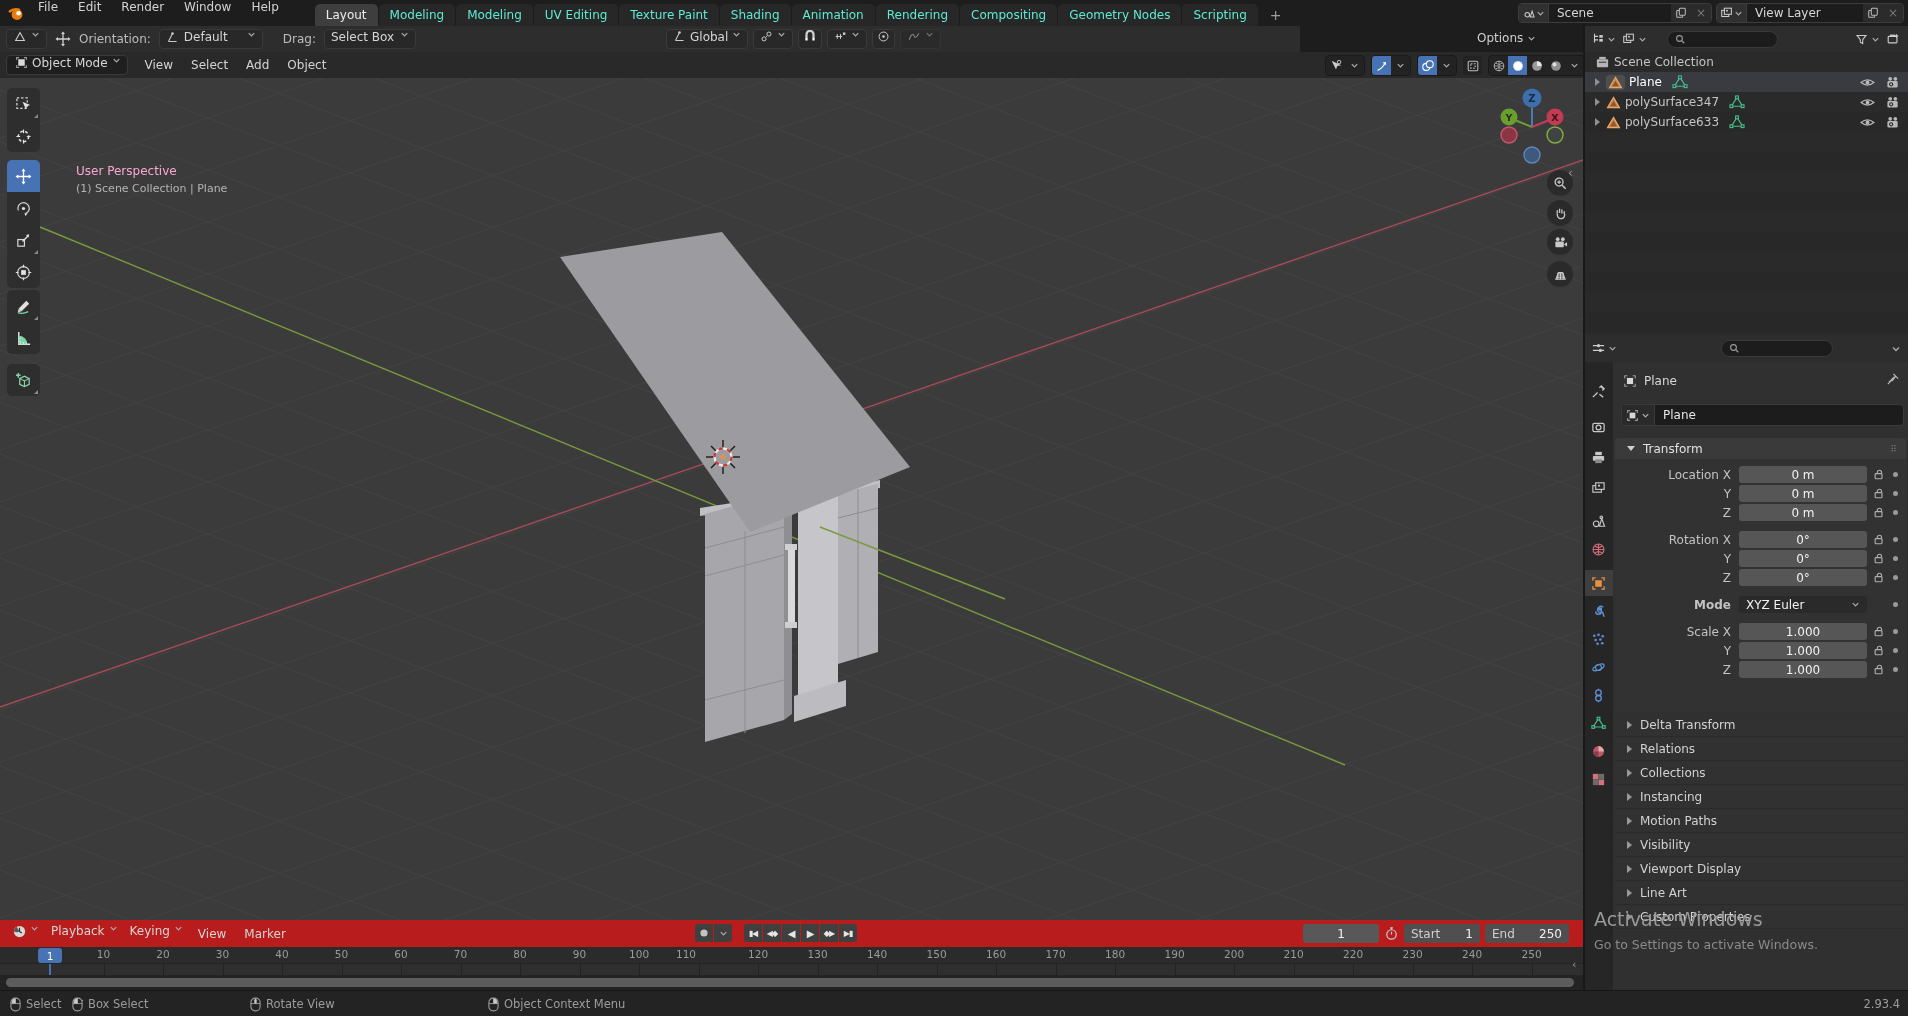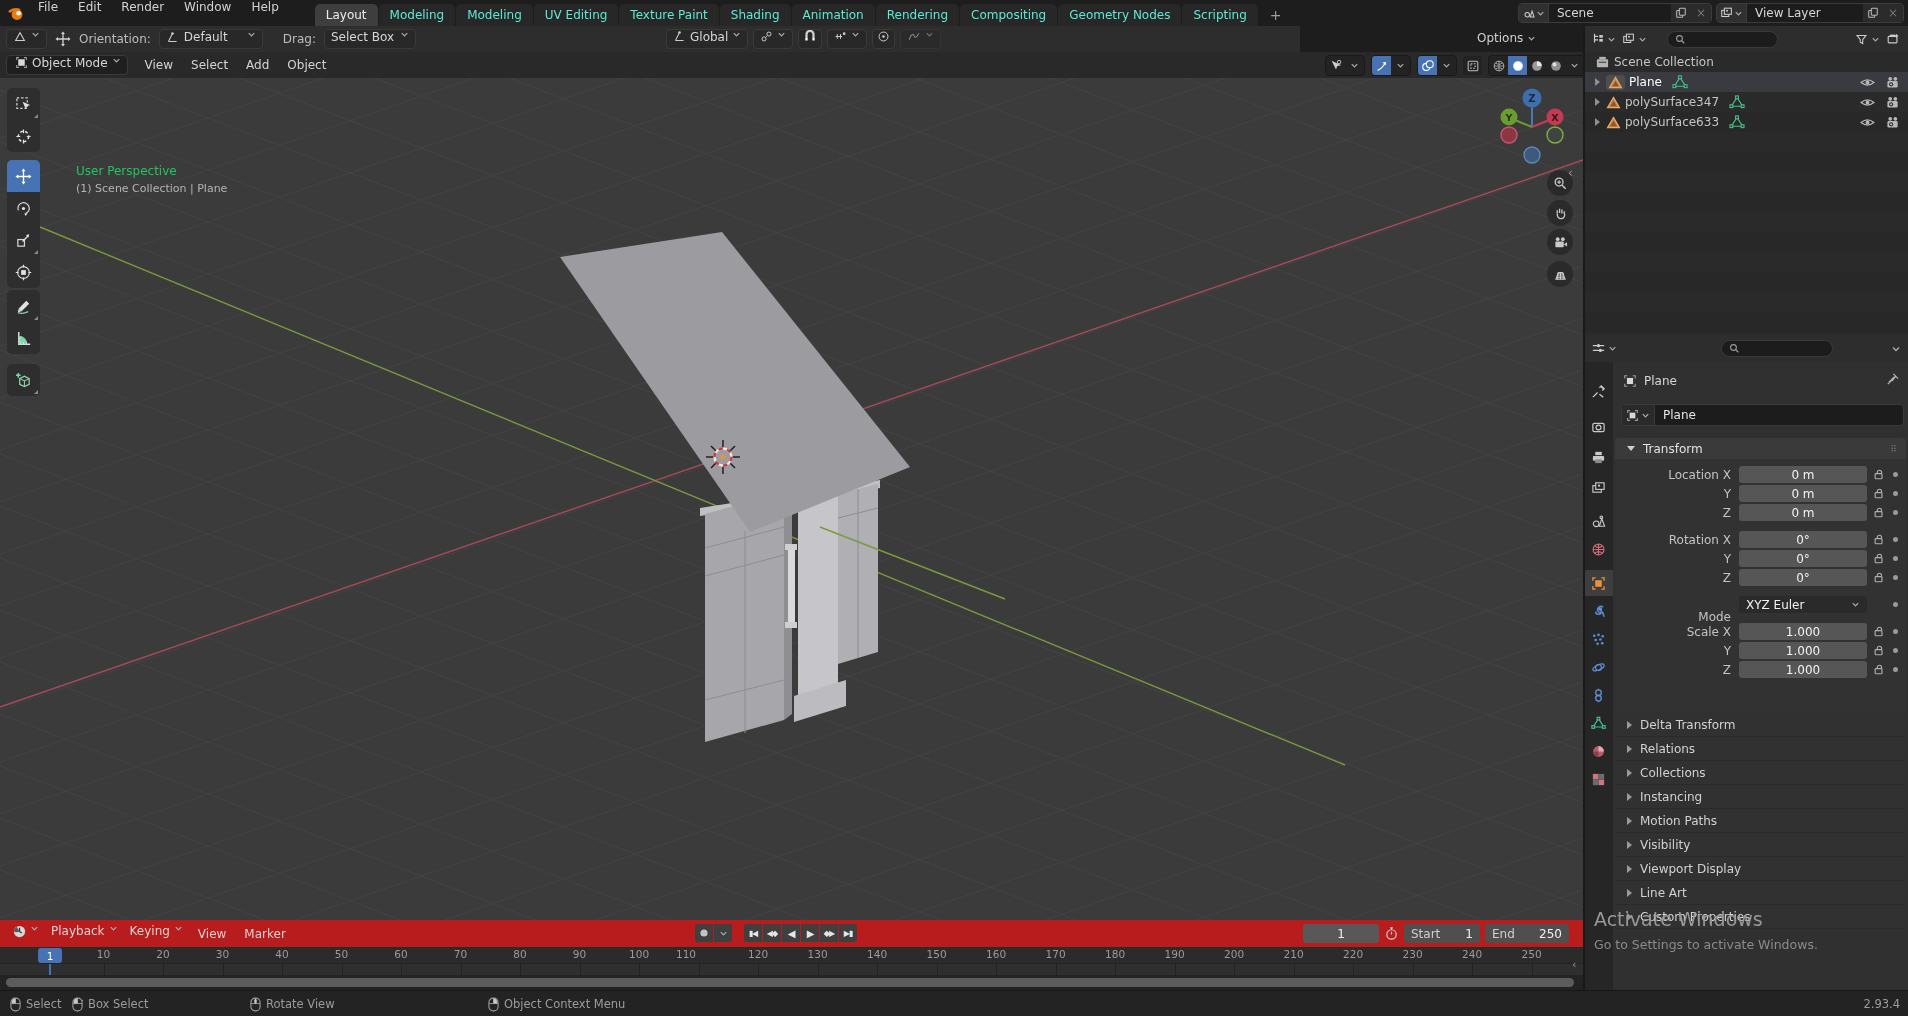--- a/index.html
+++ b/index.html
@@ -33,21 +33,21 @@
   
   #vpheader{left:0;top:52px;width:1583px;height:26px;background:var(--vphbg);display:flex;align-items:center;}
   .hmenu{padding:0 9px;color:#d4d4d4;}
   .togglebtn{width:19px;height:19px;border-radius:3px;display:flex;align-items:center;justify-content:center;background:#232323;}
   .togglebtn.on{background:var(--accent);}
   .tgroup{display:flex;background:#232323;border-radius:4px;overflow:hidden;border:1px solid #191919;}
   .tgroup .togglebtn{border-radius:0;}
   
   #viewport{left:0;top:78px;width:1583px;height:842px;background:var(--vpbg);overflow:hidden;}
   #vpoverlay{left:76px;top:85px;line-height:17px;}
-  #vpoverlay .l1{color:#22c55e;font-size:12px;}
+  #vpoverlay .l1{color:#f9a8d4;font-size:12px;}
   #vpoverlay .l2{color:#b4b4b4;font-size:11px;}
   
   .tbtn{width:33px;height:32px;background:#2e2e2e;display:flex;align-items:center;justify-content:center;position:absolute;left:7px;border-radius:0;}
   .tbtn.active{background:var(--accent);}
   .tbtn .sub{position:absolute;right:2px;bottom:2px;width:0;height:0;border-left:4px solid transparent;border-bottom:4px solid #8a8a8a;}
   .rnd-t{border-radius:5px 5px 0 0;} .rnd-b{border-radius:0 0 5px 5px;} .rnd{border-radius:5px;}
   
   .navbtn{position:absolute;width:26px;height:26px;border-radius:50%;background:rgba(40,40,40,.85);display:flex;align-items:center;justify-content:center;}
   
   #outliner{left:1583px;top:26px;width:325px;height:309px;background:var(--outbg);}
@@ -986,21 +986,21 @@
           <span style="position: absolute; left: 280px; top: 194px; width: 5px; height: 5px; border-radius: 50%; background: rgb(154, 154, 154);"></span>
           <div class="plabel" style="left: 0px; top: 209px; width: 118px;">Z</div>
           <div class="pfield" style="position: absolute; left: 126px; top: 207px; width: 128px;">0°</div>
           <span style="position: absolute; left: 260px; top: 209px;">
             <svg width="12" height="13" viewBox="0 0 14 15" stroke="#b0b0b0" stroke-width="1.3" fill="none">
               <rect x="2.5" y="6.5" width="8" height="6" rx="1"></rect>
               <path d="M5 6.5V5 a2.5 2.5 0 0 1 5 0 V6"></path>
             </svg>
           </span>
           <span style="position: absolute; left: 280px; top: 213px; width: 5px; height: 5px; border-radius: 50%; background: rgb(154, 154, 154);"></span>
-          <div class="plabel" style="left: 0px; top: 248px; width: 118px;">Mode</div>
+          <div class="plabel" style="left: 0px; top: 236px; width: 118px; font-weight: bold;">Mode</div>
           <div class="pfield" style="position: absolute; left: 126px; top: 234px; width: 128px; background: rgb(42, 42, 42); justify-content: space-between; padding: 0px 7px;">
             <span>XYZ Euler</span>
             <svg width="9" height="9" viewBox="0 0 10 10">
               <path d="M2 3.5l3 3 3-3" stroke="#aaa" fill="none" stroke-width="1.4"></path>
             </svg>
           </div>
           <span style="position: absolute; left: 280px; top: 240px; width: 5px; height: 5px; border-radius: 50%; background: rgb(154, 154, 154);"></span>
           <div class="plabel" style="left: 0px; top: 263px; width: 118px;">Scale X</div>
           <div class="pfield" style="position: absolute; left: 126px; top: 261px; width: 128px;">1.000</div>
           <span style="position: absolute; left: 260px; top: 263px;">

